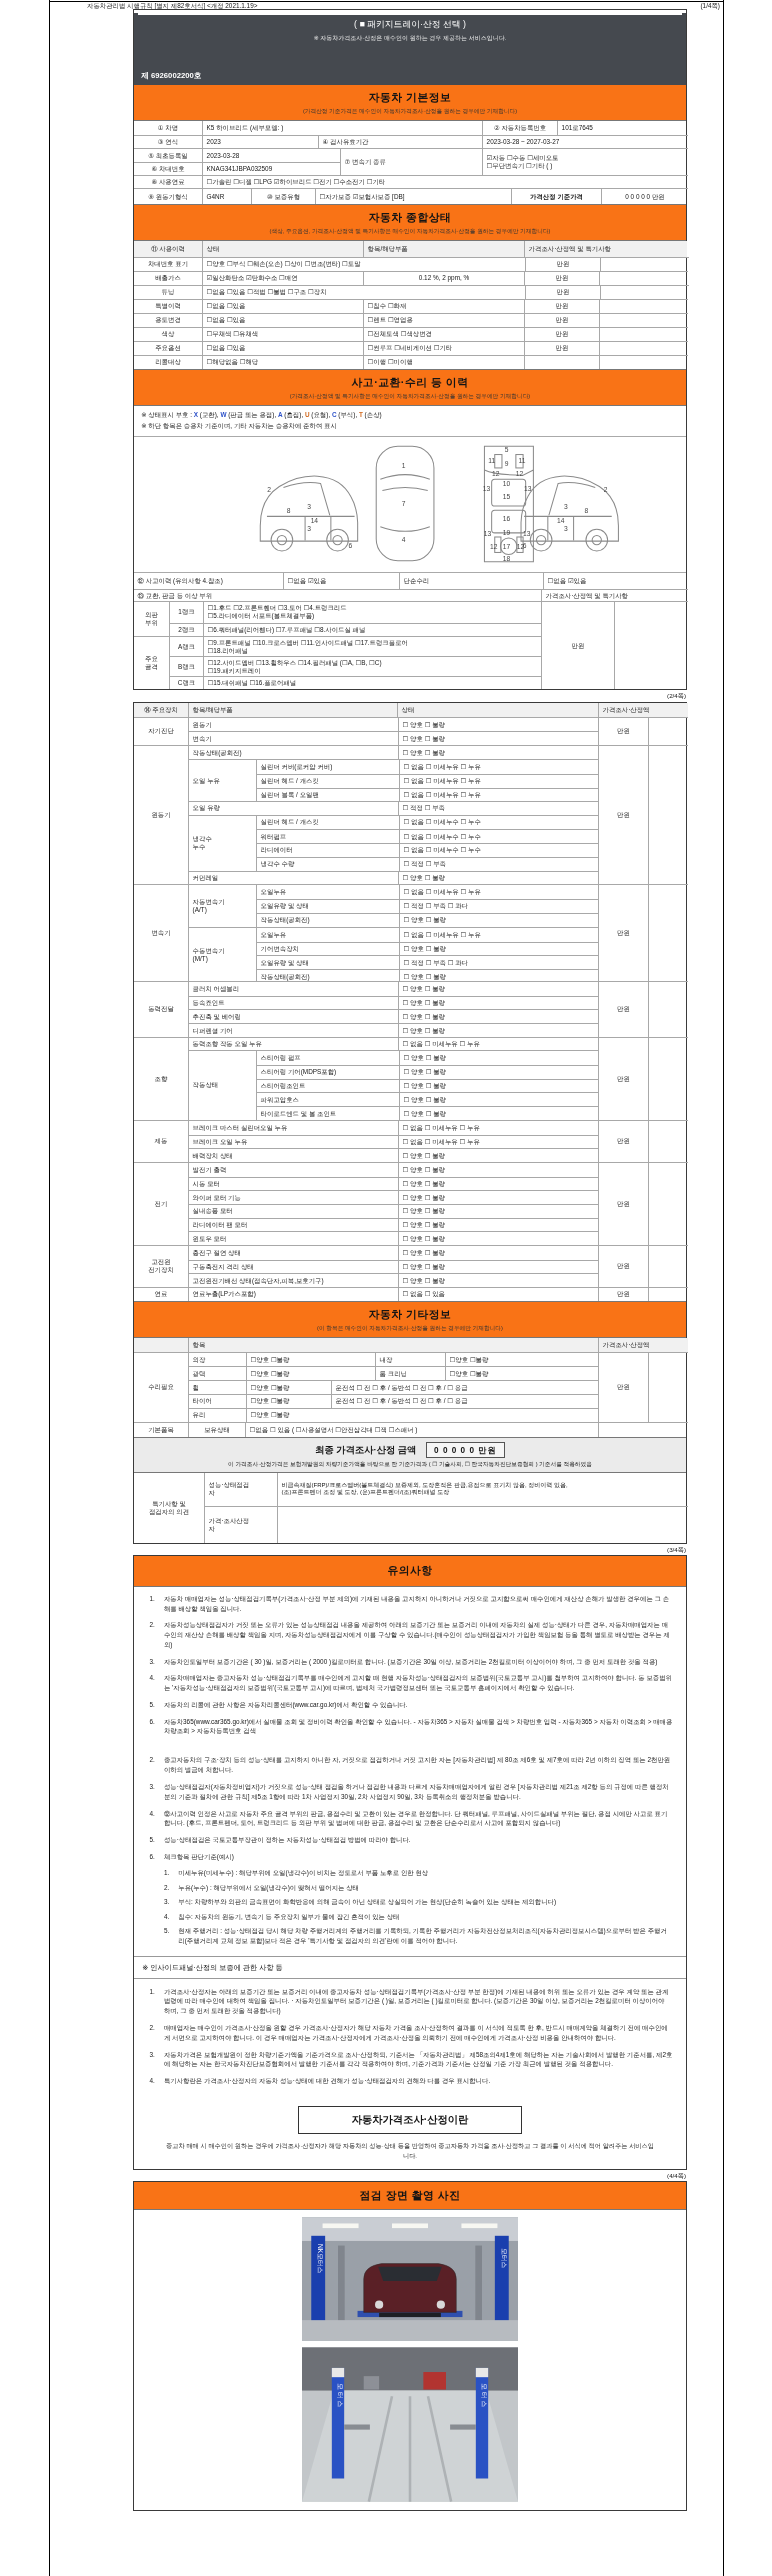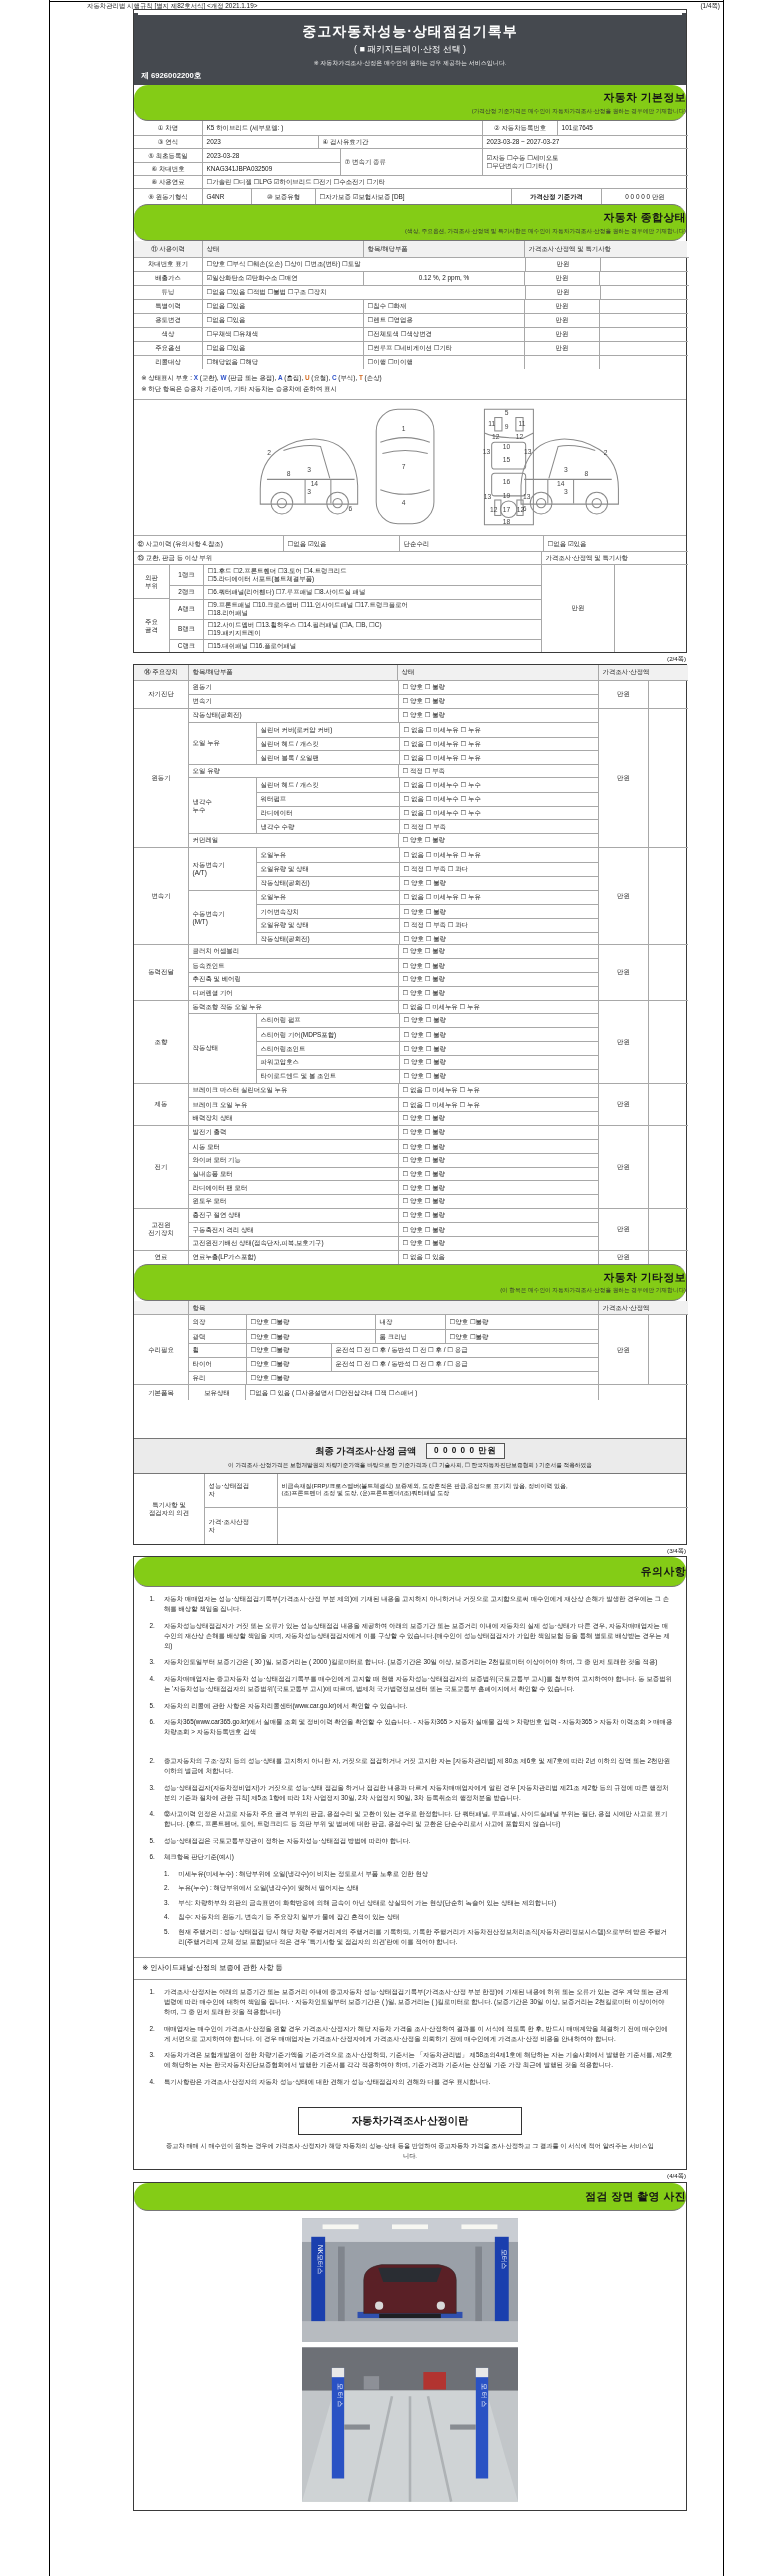--- a/index.html
+++ b/index.html
@@ -10,21 +10,21 @@
   .meta{position:absolute;top:2.1px;left:87px;font-size:6.4px;}
   .meta-r{position:absolute;top:2.1px;right:53px;font-size:6.4px;}
   .doc{position:absolute;left:133px;top:9.3px;width:554px;}
   .sec{border:1px solid #3a3a3a;background:#fff;box-sizing:border-box;}
   .dark{height:72px;background:#45494f;color:#fff;position:relative;text-align:center;}
   .dark .bar{height:2.6px;background:#fff;margin:2.6px 4.1px 0 4.1px;}
   .dark .t1{font-size:14px;font-weight:bold;letter-spacing:1px;margin-top:7.2px;}
   .dark .t2{font-size:8.8px;margin-top:3.6px;}
   .dark .t3{font-size:6px;margin-top:2.6px;color:#eee;}
   .dark .docno{position:absolute;left:7.2px;bottom:3.6px;font-size:7.7px;font-weight:bold;}
-  .band{background:#84cc16;border-bottom:0.5px solid #777;text-align:right;padding:6.2px 0 4.6px 0;border-radius:14px;}
+  .band{background:#f97316;border-bottom:0.5px solid #777;text-align:center;padding:6.2px 0 4.6px 0;}
   .band .bt{font-size:10.8px;font-weight:bold;letter-spacing:0.5px;}
   .band .bn{font-size:5.7px;margin-top:2.6px;color:#333;}
   .tbl{background:#fff;}
   .r{display:flex;align-items:stretch;box-sizing:border-box;}
   .c{box-sizing:border-box;border-left:0.5px solid #a8a8a8;border-top:0.5px solid #a8a8a8;
      display:flex;align-items:center;justify-content:flex-start;padding:0.5px 3.6px;
      font-size:6.4px;line-height:1.25;white-space:pre-line;overflow:hidden;}
   .r > .c:first-child{border-left:none;}
   .tbl > .r:first-child > .c{border-top:none;}
   .col{padding:0;display:flex;flex-direction:column;align-items:stretch;}
@@ -64,21 +64,20 @@
 <div class="vline" style="left:723px;"></div>
 <div class="hline"></div>
 <div class="meta">자동차관리법 시행규칙 [별지 제82호서식] &lt;개정 2021.1.19&gt;</div>
 <div class="meta-r">(1/4쪽)</div>
 
 <div class="doc">
 
   <div class="sec">
     <div class="dark">
       <div class="bar"></div>
-      <div class="t1">중고자동차성능·상태점검기록부</div>
       <div class="t2">( ■ 패키지트레이·산정 선택 )</div>
       <div class="t3">※ 자동차가격조사·산정은 매수인이 원하는 경우 제공하는 서비스입니다.</div>
       <div class="docno">제 6926002200호</div>
     </div>
     <div class="band">
       <div class="bt">자동차 기본정보</div>
       <div class="bn">(가격산정 기준가격은 매수인이 자동차가격조사·산정을 원하는 경우에만 기재합니다)</div>
     </div>
     <div class="tbl">
         <div class="r" style="height: 13.4px;">
@@ -174,20 +173,24 @@
         </div>
         <div class="r" style="height: 14px;">
           <div class="c lab" style="width: 68px; flex: 0 0 68px;">리콜대상</div>
           <div class="c " style="width: 161px; flex: 0 0 161px;">☐해당없음  ☐해당</div>
           <div class="c " style="width: 161px; flex: 0 0 161px;">☐이행  ☐미이행</div>
           <div class="c " style="width: 75px; flex: 0 0 75px;"></div>
           <div class="c " style="width: 89px; flex: 0 0 89px;"></div>
         </div>
       </div>
 
+    <div class="band" style="border-top:0.5px solid #777;">
+      <div class="bt">사고·교환·수리 등 이력</div>
+      <div class="bn">(가격조사·산정액 및 특기사항은 매수인이 자동차가격조사·산정을 원하는 경우에만 기재합니다)</div>
+    </div>
     <div class="accnotes">
       <div><span>※ 상태표시 부호 : </span><span style="color: rgb(43, 80, 200); font-weight: bold;">X</span><span> (교환), </span><span style="color: rgb(43, 80, 200); font-weight: bold;">W</span><span> (판금 또는 용접), </span><span style="color: rgb(43, 80, 200); font-weight: bold;">A</span><span> (흠집), </span><span style="color: rgb(210, 105, 30); font-weight: bold;">U</span><span> (요철), </span><span style="color: rgb(43, 80, 200); font-weight: bold;">C</span><span> (부식), </span><span style="color: rgb(210, 105, 30); font-weight: bold;">T</span><span> (손상)</span></div>
       <div>※ 하단 항목은 승용차 기준이며, 기타 자동차는 승용차에 준하여 표시</div>
     </div>
     <div class="diagwrap">
       <svg id="cardiag" width="554" height="129" viewBox="0 0 1075 250">
         <g stroke="#8a8a8a" stroke-width="2" fill="none">
 
           <path d="M245,198 L245,168 Q245,116 282,92 Q318,70 356,72 Q402,75 421,112 Q433,133 434,162 L434,198 Z"></path>
           <path d="M258,150 L428,150"></path>
@@ -362,21 +365,21 @@
           <div class="c col" style="width: 90px; flex: 0 0 90px;"><div class="r" style="height: 70px;"><div class="c price" style="width: 49px; flex: 0 0 49px;">만원</div><div class="c " style="width: 41px; flex: 0 0 41px;"></div></div></div>
         </div>
         <div class="r" style="height: 15.5px;">
           <div class="c lab" style="width: 54px; flex: 0 0 54px;">기본품목</div>
           <div class="c lab" style="width: 57px; flex: 0 0 57px;">보유상태</div>
           <div class="c " style="width: 353px; flex: 0 0 353px;">☐없음  ☐ 있음  ( ☐사용설명서 ☐안전삼각대 ☐잭 ☐스패너 )</div>
           <div class="c " style="width: 90px; flex: 0 0 90px;"></div>
         </div>
       </div>
 
-    <div class="finalband" style="border-top:0.5px solid #777;margin-top:38px;">
+    <div class="finalband" style="border-top:0.5px solid #777;">
       <span class="fl">최종 가격조사·산정 금액</span>
       <span class="fv">0 0 0 0 0 만원</span>
       <div class="fn">이 가격조사·산정가격은 보험개발원의 차량기준가액을 바탕으로 한 기준가격과 ( ☐ 기술사회, ☐ 한국자동차진단보증협회 ) 기준서를 적용하였음</div>
     </div>
     <div class="tbl">
         <div class="r" style="height: 70px;">
           <div class="c lab" style="width: 70px; flex: 0 0 70px;">특기사항 및
 점검자의 의견</div>
           <div class="c col" style="width: 484px; flex: 0 0 484px;"><div class="r" style="height: 33px;"><div class="c " style="width: 72px; flex: 0 0 72px;">성능·상태점검
 자</div><div class="c sm" style="width: 412px; flex: 0 0 412px;">비금속재질(FRP)/크로스멤버(볼트체결식) 보증제외, 도장흔적은 판금,용접으로 표기치 않음, 정비이력 있음,

